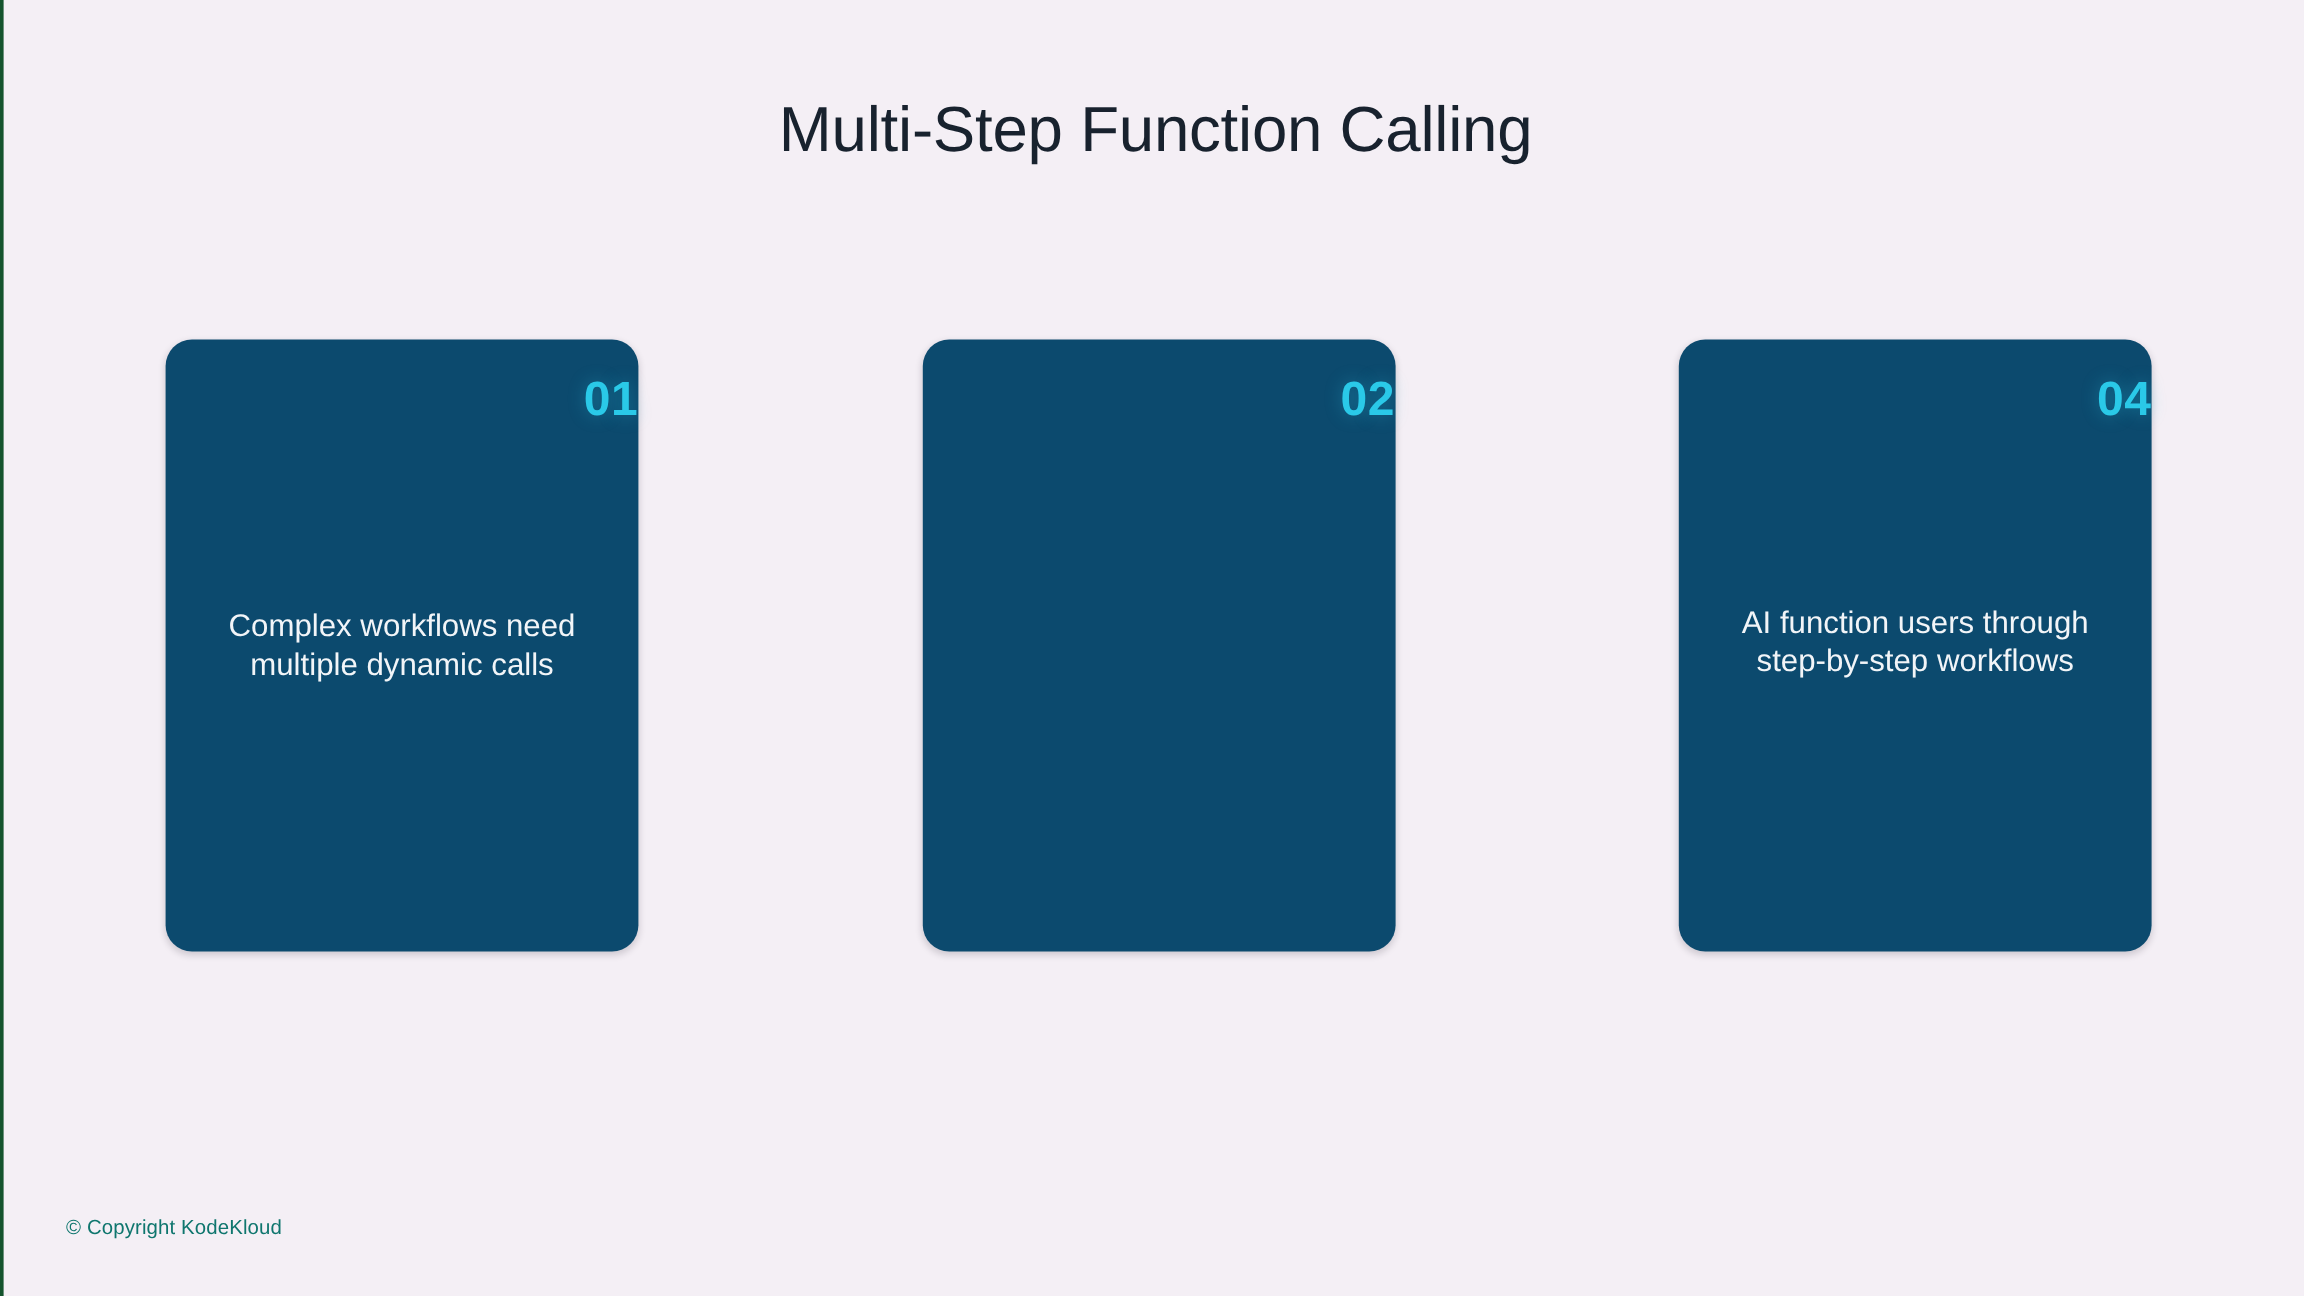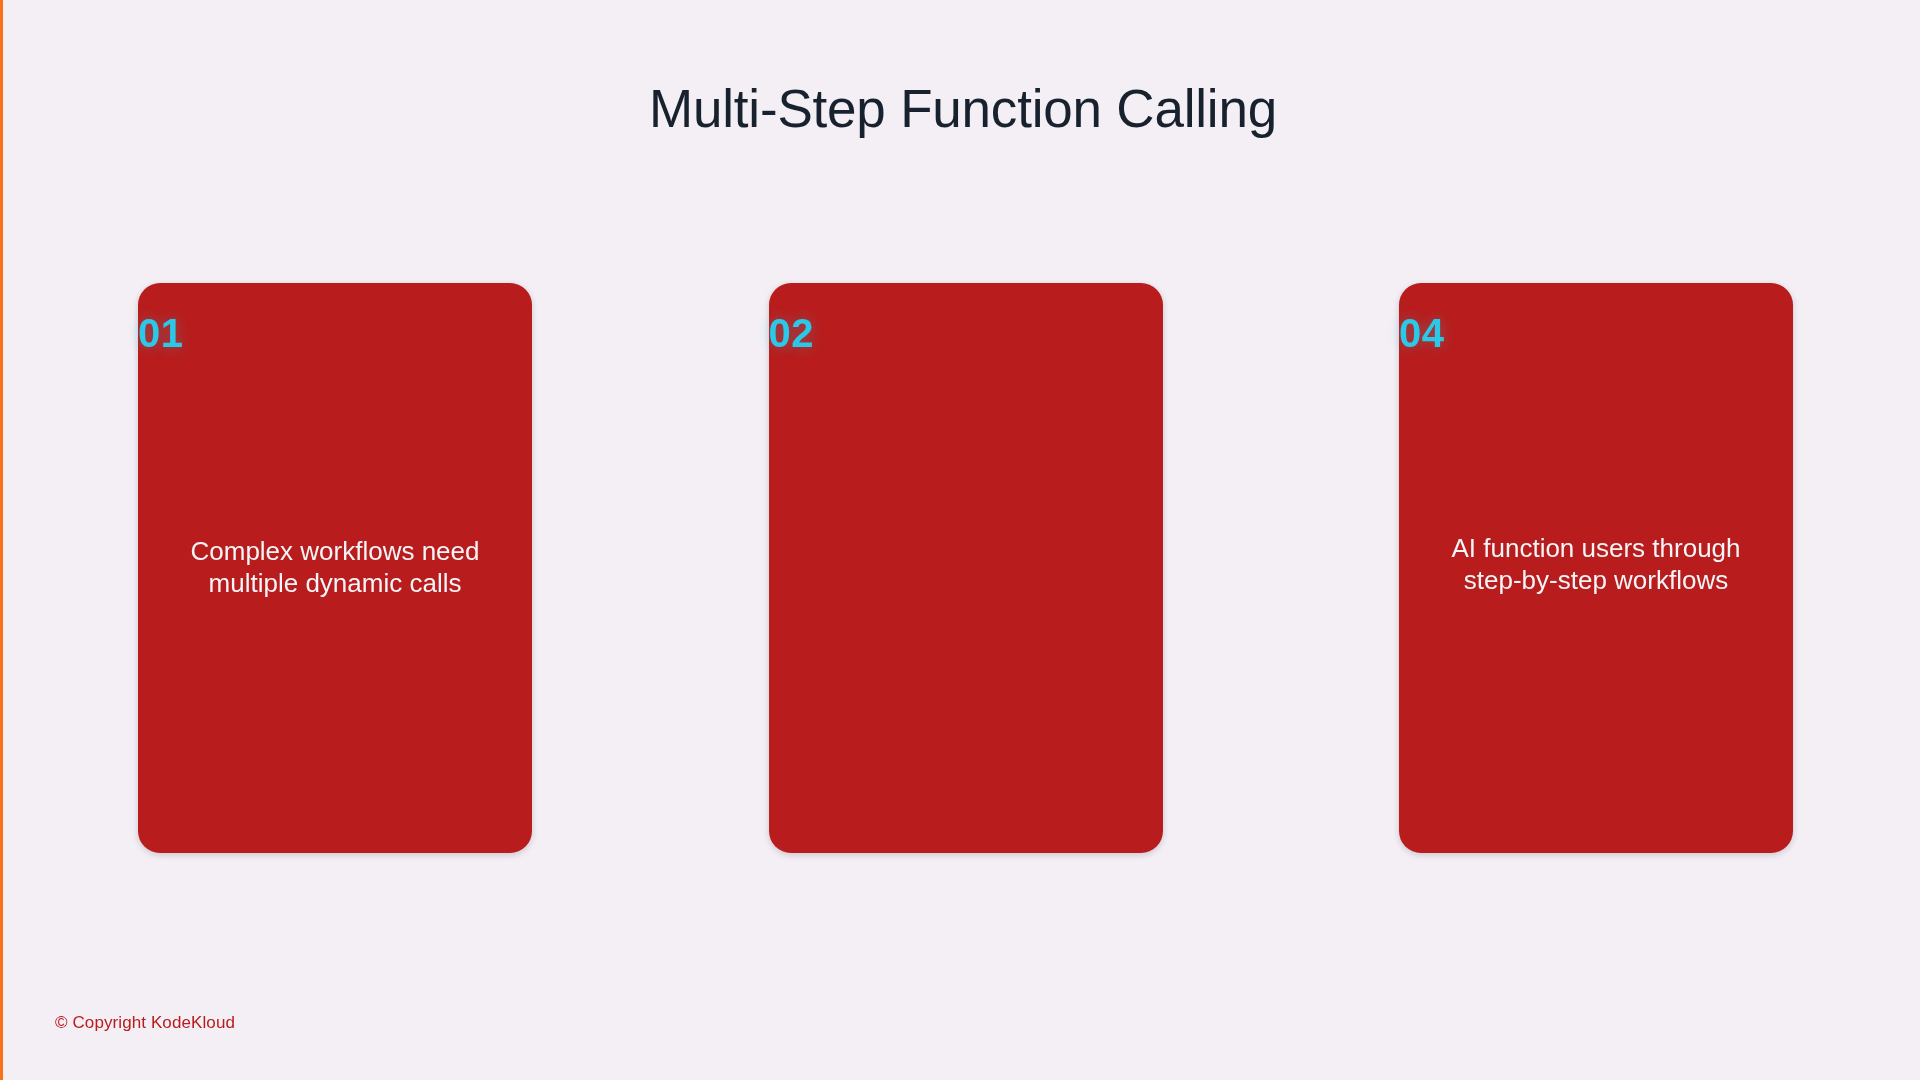--- a/index.html
+++ b/index.html
@@ -15,21 +15,21 @@
     background: #f4eff5;
     font-family: "Liberation Sans", sans-serif;
     -webkit-font-smoothing: antialiased;
   }
 
   .slide {
     position: relative;
     width: 1920px;
     height: 1080px;
     background: #f4eff5;
-    border-left: 3px solid #f97316;
+    border-left: 3px solid #14532d;
     overflow: hidden;
   }
 
   
   .slide-title {
     position: absolute;
     top: 78px;
     left: 0;
     width: 1920px;
     text-align: center;
@@ -48,27 +48,27 @@
     width: 1655px;
     height: 510px;
     display: flex;
     justify-content: space-between;
     align-items: stretch;
   }
 
   .card {
     position: relative;
     width: 394px;
-    height: 570px;
-    background: #b91c1c;
+    height: 510px;
+    background: #0c4a6e;
     border-radius: 22px;
     box-shadow: 0 2px 6px rgba(30, 20, 40, 0.18);
     display: flex;
     flex-direction: column;
-    align-items: flex-start;
+    align-items: flex-end;
   }
 
   .card-number {
     margin-top: 28px;
     font-size: 40px;
     font-weight: 700;
     letter-spacing: 0.5px;
     color: #2ac9e8;
     text-shadow: 0 0 14px rgba(42, 201, 232, 0.35);
     line-height: 1.1;
@@ -90,21 +90,21 @@
   
   .card.lines-3 .card-body { top: 49.5%; }
 
   
   .footer-copyright {
     position: absolute;
     left: 52px;
     bottom: 47px;
     font-size: 17px;
     font-weight: 400;
-    color: #b91c1c;
+    color: #0f766e;
     letter-spacing: 0.1px;
     white-space: nowrap;
     text-align: right;
   }
 </style>
 </head>
 <body>
 
 <div class="slide">
 

